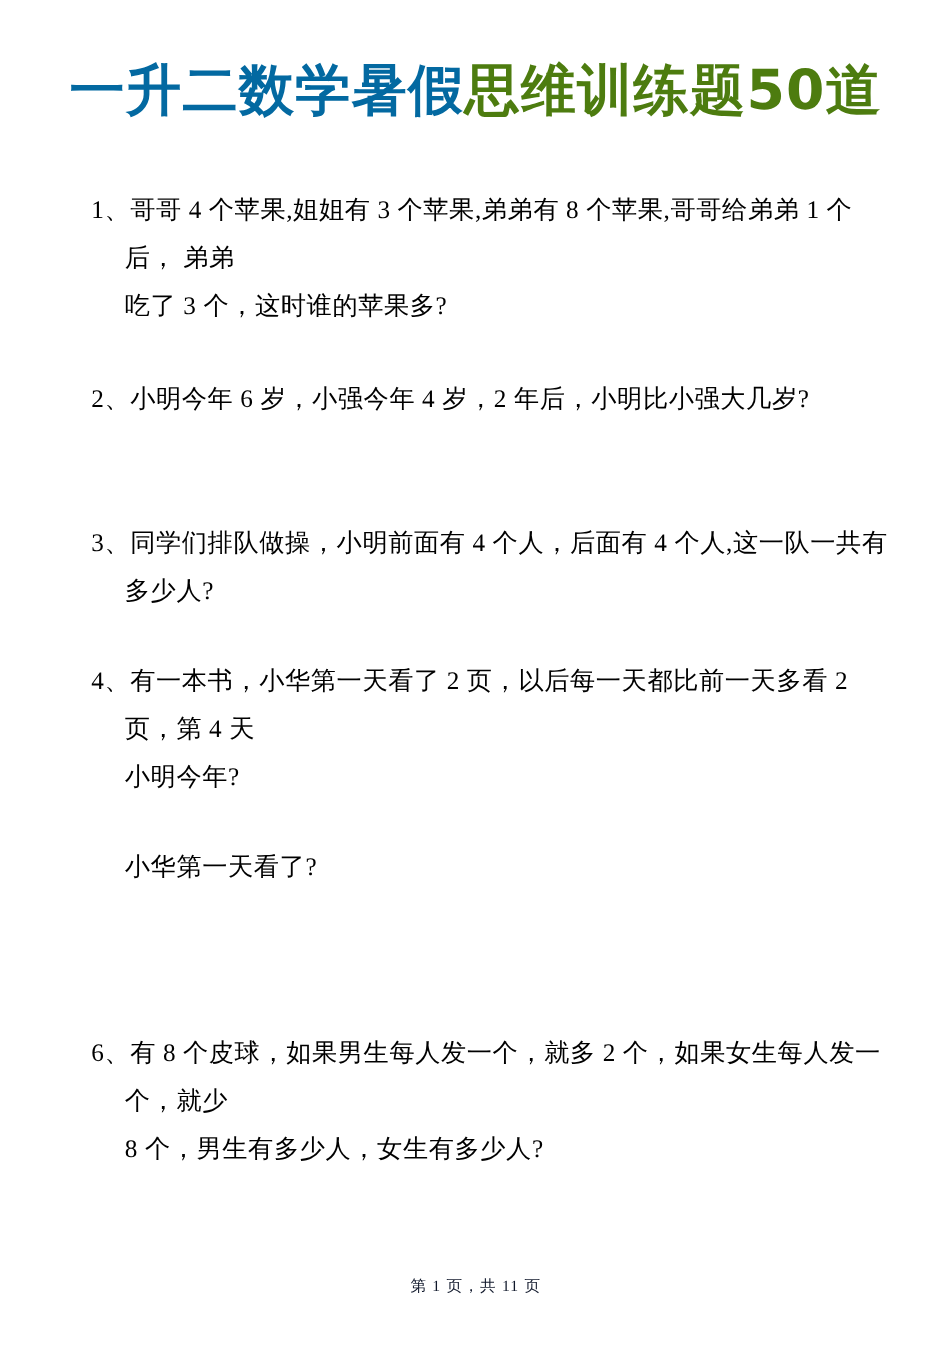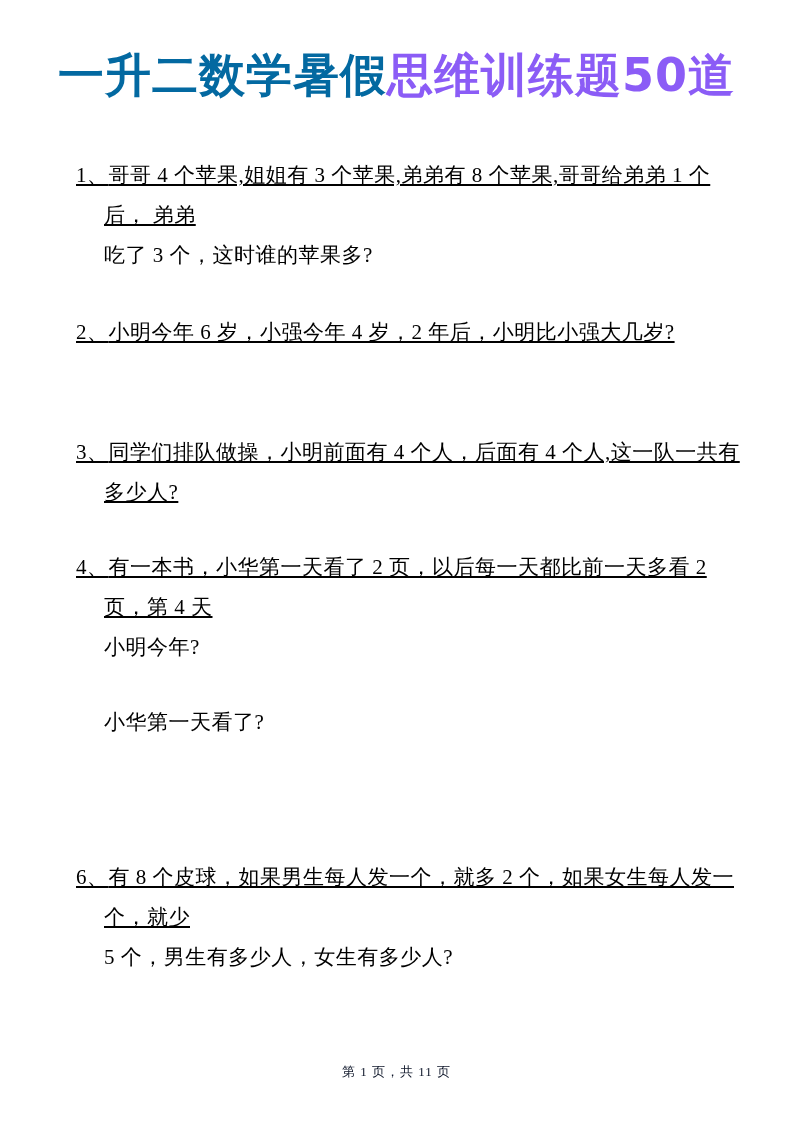--- a/index.html
+++ b/index.html
@@ -23,32 +23,32 @@
     right: 0;
     text-align: center;
     font-family: "DejaVu Sans", sans-serif;
     font-weight: 900;
     font-size: 46px;
     line-height: 62px;
     letter-spacing: 1px;
     white-space: nowrap;
   }
   .doc-title .title-black { color: #0369a1; }
-  .doc-title .title-red   { color: #8b5cf6; }
+  .doc-title .title-red   { color: #4d7c0f; }
   .question {
     position: absolute;
     left: 76px;
     width: 648px;
     padding-left: 28px;
     font-size: 21px;
     line-height: 40px;
     letter-spacing: 0.5px;
   }
   .q-line { min-height: 40px; }
-  .q-line.q-first { text-indent: -28px; text-decoration: underline; }
+  .q-line.q-first { text-indent: -28px; }
   .q-num { display: inline; }
   .q1 { top: 155px; }
   .q2 { top: 312px; }
   .q3 { top: 432px; }
   .q4 { top: 547px; }
   .q5 { top: 702px; }
   .q6 { top: 857px; }
   .page-footer {
     position: absolute;
     top: 1062px;
@@ -87,18 +87,18 @@
     <div class="q-line q-first"><span class="q-num">4、</span><span>有一本书，小华第一天看了 2 页，以后每一天都比前一天多看 2 页，第 4 天</span></div>
     <div class="q-line">小明今年?</div>
   </div>
 
   <div class="question q5">
     <div class="q-line">小华第一天看了?</div>
   </div>
 
   <div class="question q6">
     <div class="q-line q-first"><span class="q-num">6、</span><span>有 8 个皮球，如果男生每人发一个，就多 2 个，如果女生每人发一个，就少</span></div>
-    <div class="q-line">5 个，男生有多少人，女生有多少人?</div>
+    <div class="q-line">8 个，男生有多少人，女生有多少人?</div>
   </div>
 
   <div class="page-footer">第 1 页，共 11 页</div>
 
 </div>
 
 </body></html>

